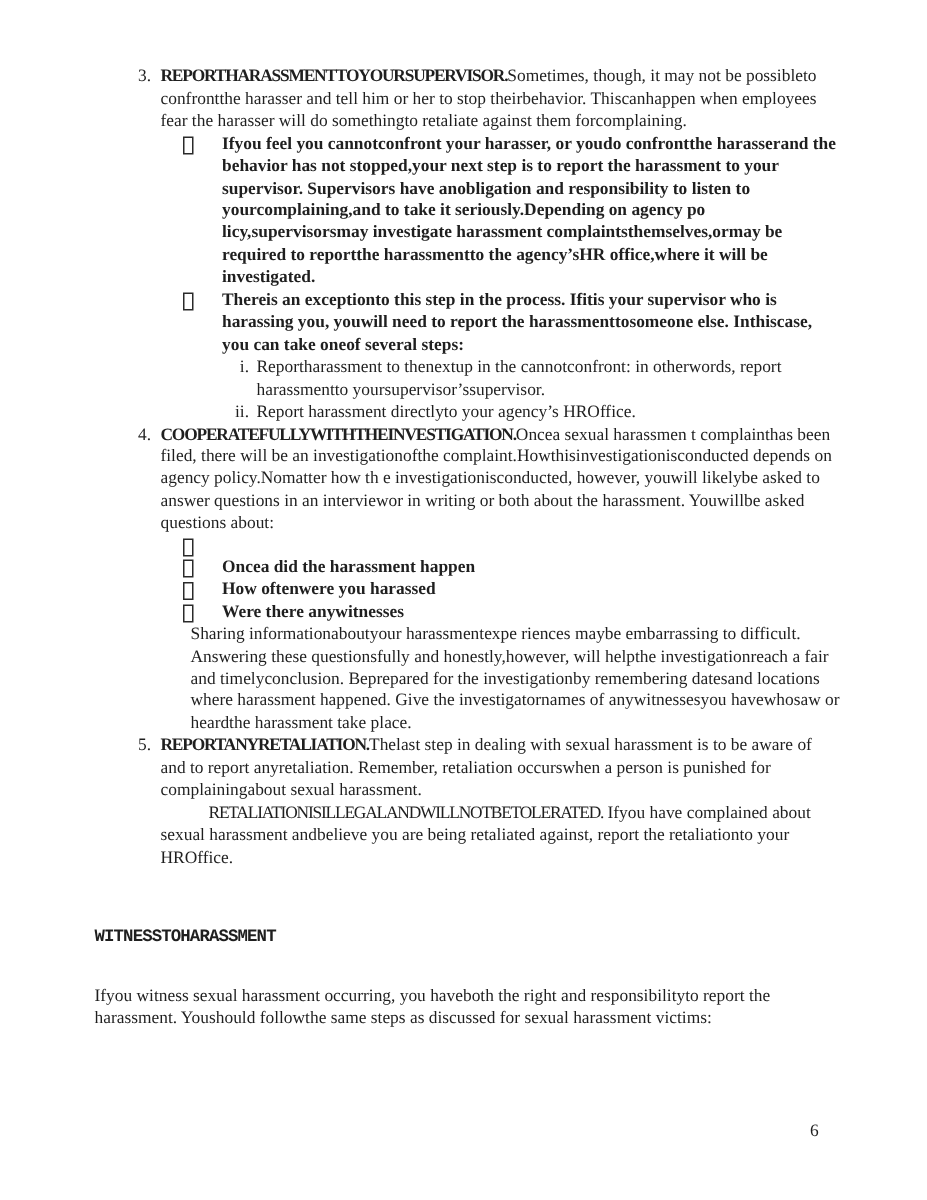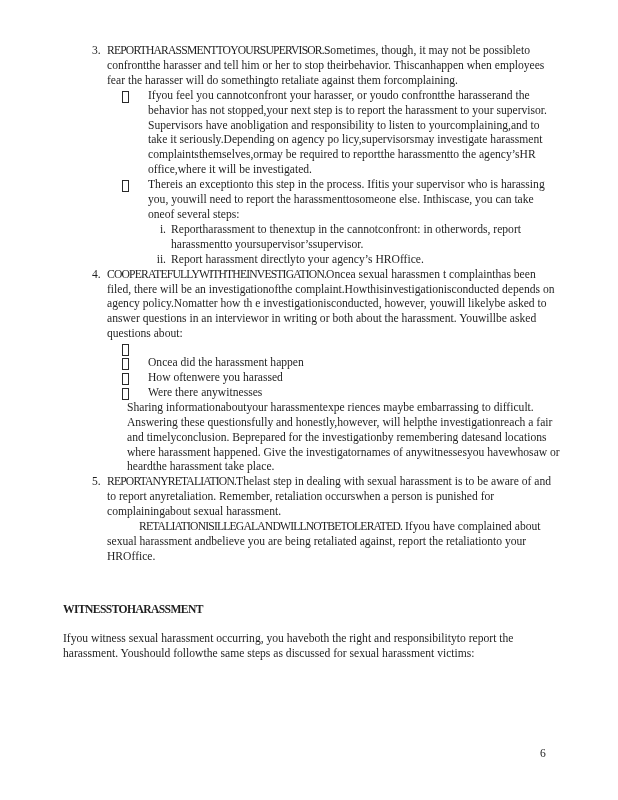--- a/index.html
+++ b/index.html
@@ -10,34 +10,34 @@
     color:#1f1f1f;
     font-family:"Liberation Serif", serif;
     font-size:11.6px;
     line-height:14.9px;
     overflow:hidden;
   }
   .content{position:absolute;left:63px;top:44px;width:497px;}
   .num-item{display:flex;margin-left:29px;}
   .num-item .num{flex:none;width:15px;}
   .num-item .itext{flex:1;}
-  .lead{letter-spacing:-0.8px;word-spacing:-1px;}
+  .lead{letter-spacing:-0.8px;word-spacing:-1px;font-weight:bold;}
   .caps-run{letter-spacing:-0.8px;word-spacing:-1px;margin-left:32px;}
-  .sub-bullet{display:flex;margin-left:59px;}
+  .sub-bullet{display:flex;margin-left:59px;font-weight:bold;}
   .tofu{
     flex:none;width:5px;height:10px;
     border:1px solid #2a2a2a;
     margin-top:2px;margin-right:19px;
   }
   .roman{display:flex;}
   .roman .rnum{flex:none;width:26px;margin-left:77px;text-align:right;padding-right:5px;}
   .roman .rtext{flex:1;}
   .cont-para{margin-left:64px;}
-  .witness-h{font-weight:bold;margin-top:38px;letter-spacing:-0.6px;}
-  .bottom-para{margin-top:14px;}
+  .witness-h{font-weight:bold;margin-top:38px;letter-spacing:-0.6px;font-family:Liberation Mono, monospace;}
+  .bottom-para{margin-top:24px;}
   .page-num{position:absolute;left:540px;top:747px;}
 </style>
 </head>
 <body>
 
 <div class="page">
   <div class="content">
 
     <div class="num-item">
       <span class="num">3.</span>

